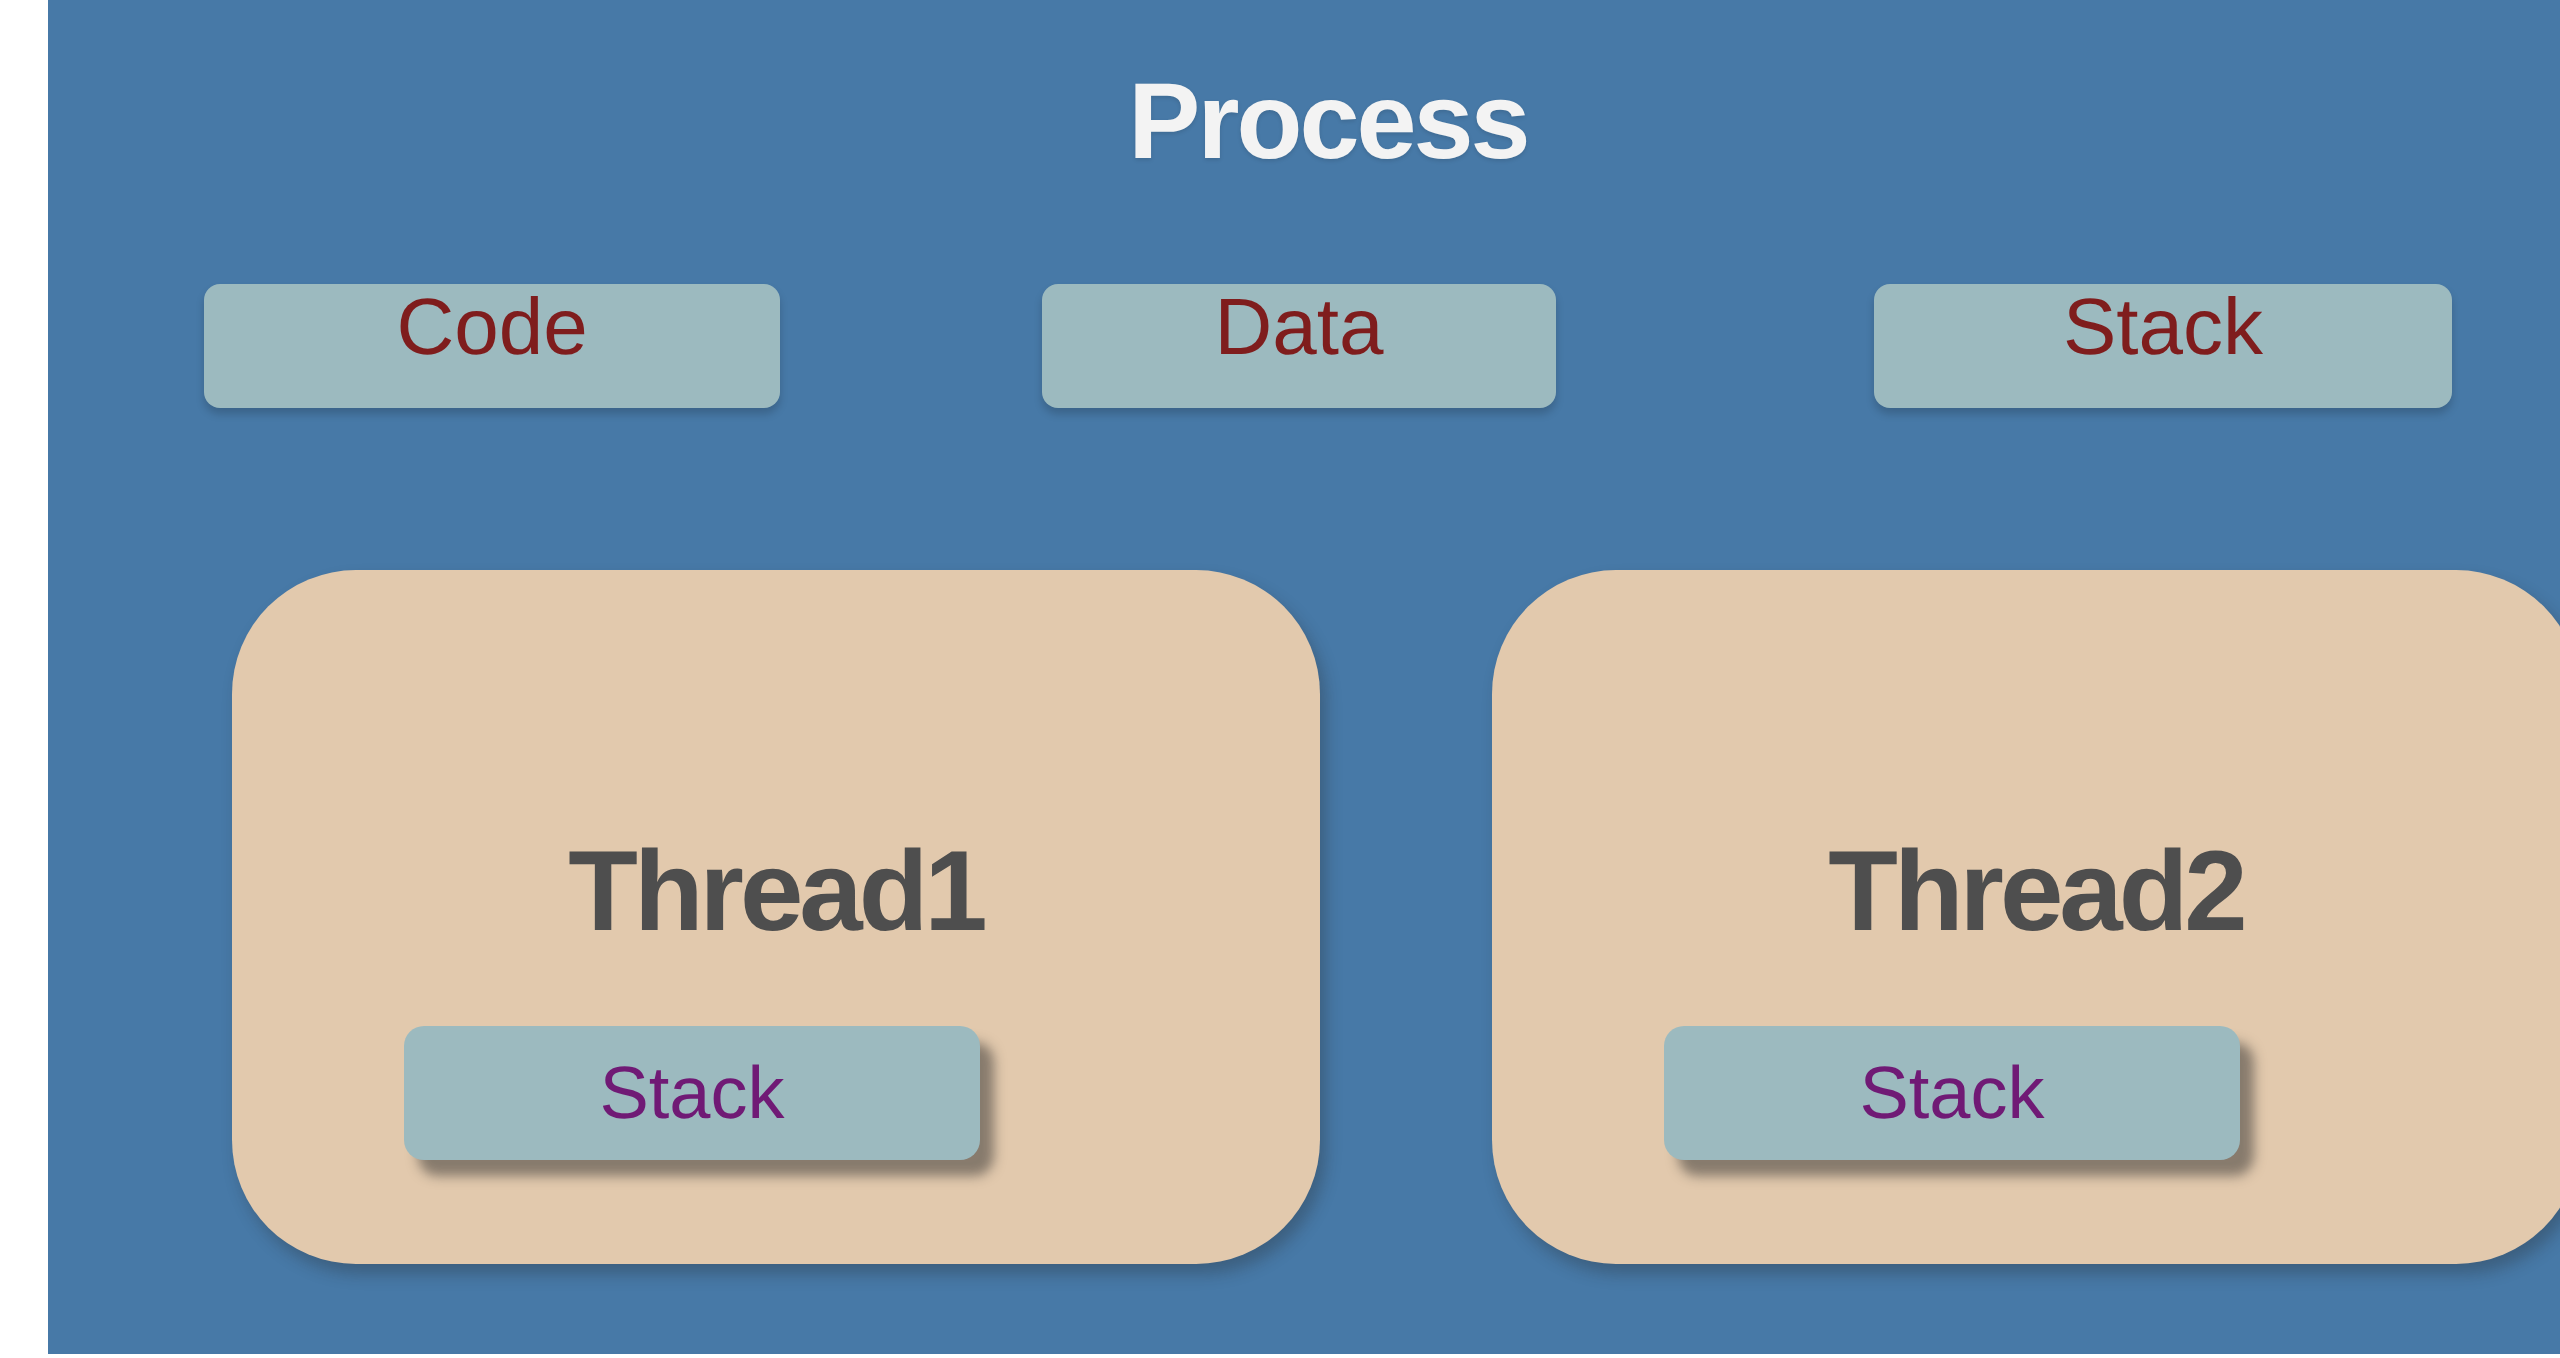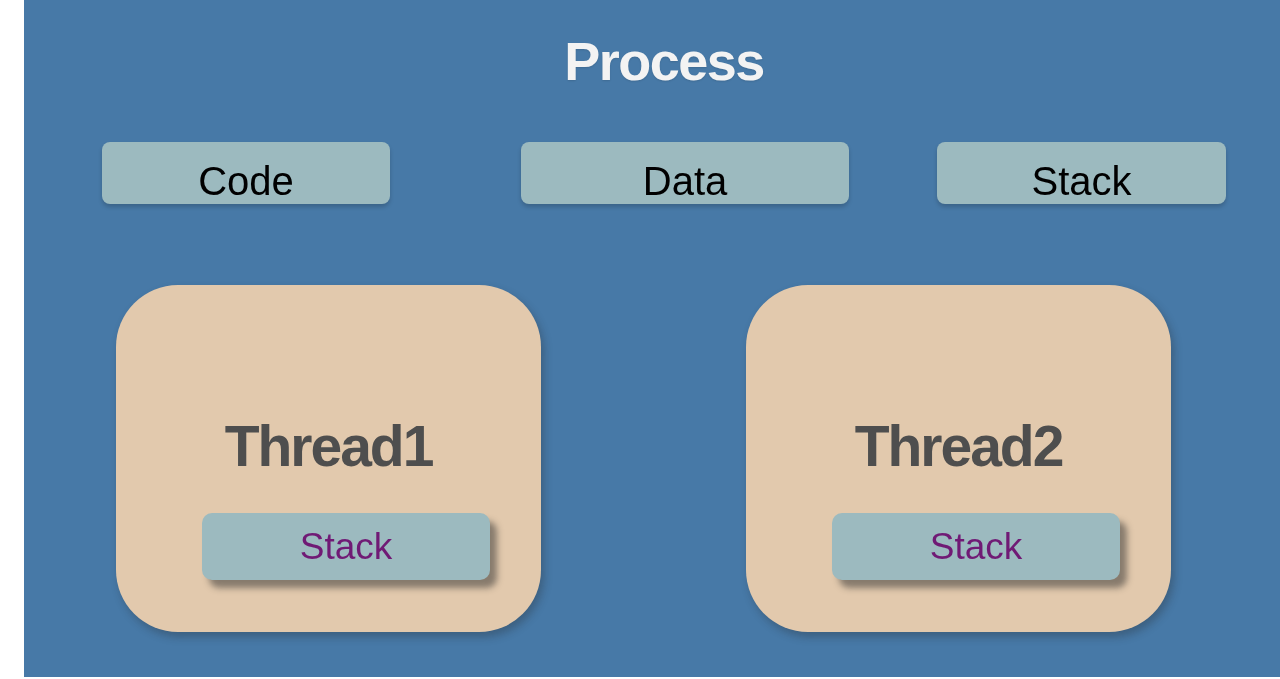--- a/index.html
+++ b/index.html
@@ -28,34 +28,34 @@
     color: #F3F3F3;
     text-shadow: 0 1px 2px rgba(0,0,0,0.12);
   }
   .segment-box {
     position: absolute;
     top: 142px;
     height: 62px;
     background: #9CBABF;
     border-radius: 8px;
     display: flex;
-    align-items: flex-end;
+    align-items: flex-start;
     justify-content: center;
     font-size: 40px;
-    color: #000000;
+    color: #7f1d1d;
     box-shadow: 0 3px 4px rgba(0,0,0,0.18);
   }
   .segment-code { left: 78px;  width: 288px; }
-  .segment-data { left: 497px; width: 328px; }
+  .segment-data { left: 497px; width: 257px; }
   .segment-heap { left: 913px; width: 289px; }
 
   .thread-box {
     position: absolute;
     top: 285px;
-    width: 425px;
+    width: 544px;
     height: 347px;
     background: #E2C9AD;
     border-radius: 62px;
     box-shadow: 3px 5px 8px rgba(35,35,35,0.30);
   }
   .thread-1 { left: 92px; }
   .thread-2 { left: 722px; }
 
   .thread-name {
     position: absolute;

